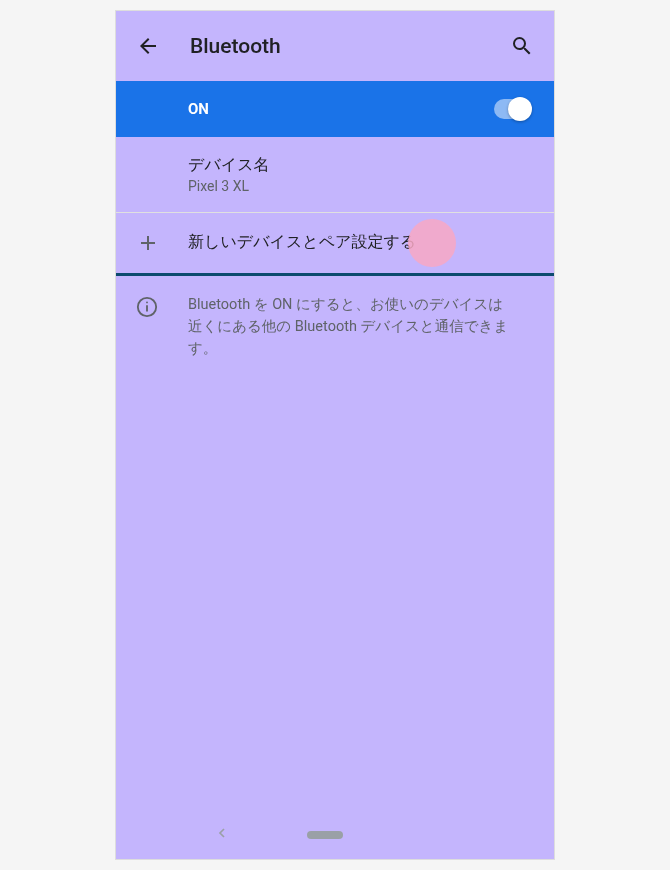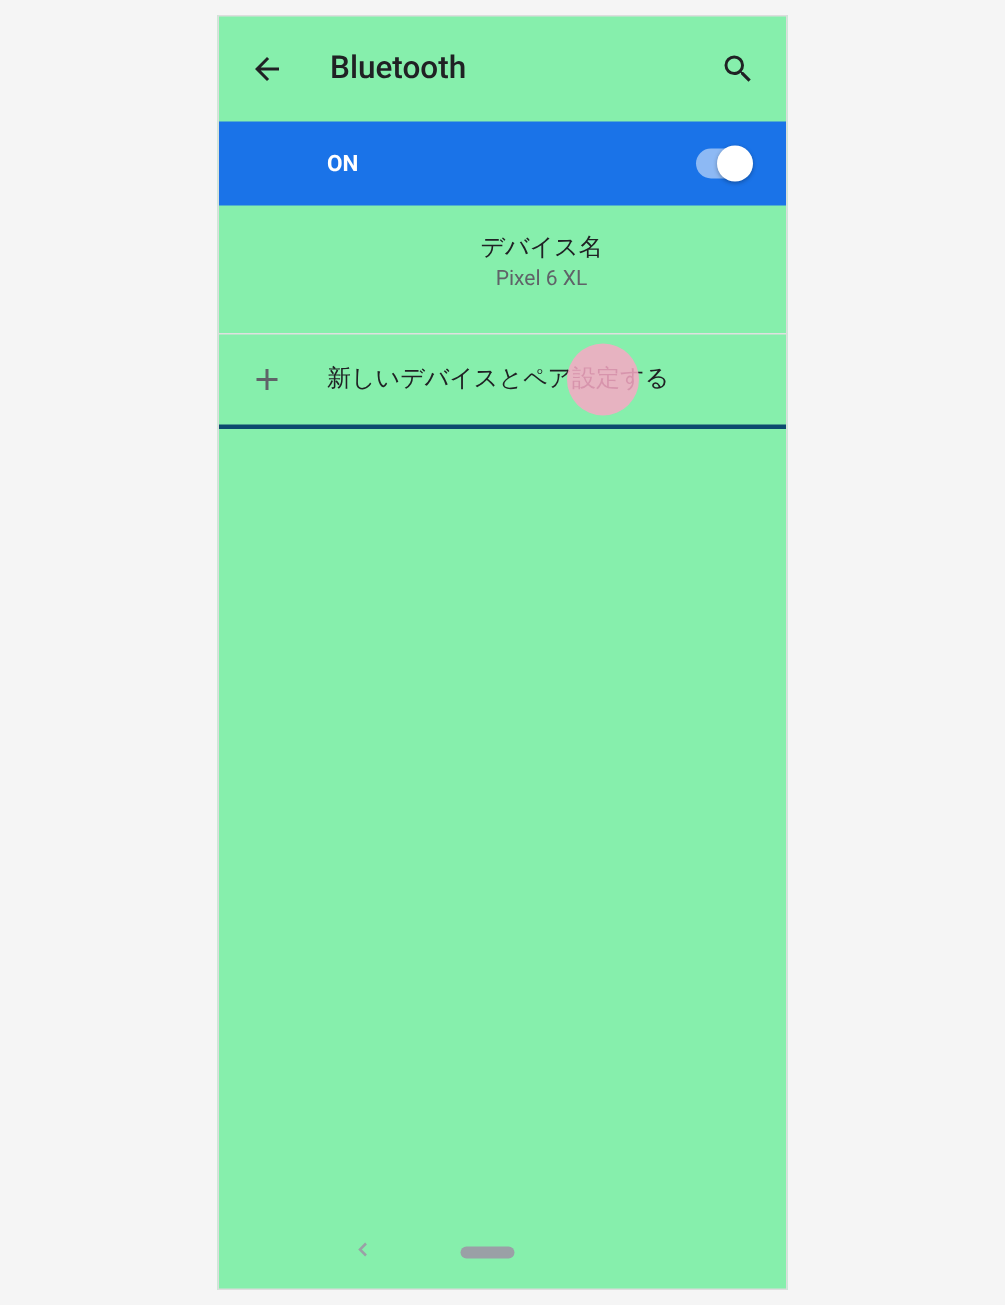--- a/index.html
+++ b/index.html
@@ -12,29 +12,28 @@
     body {
       display: flex;
       justify-content: center;
       align-items: flex-start;
       background: #f5f5f5;
       width: 670px;
       height: 870px;
     }
     
     .phone-frame {
-      width: 380px;
+      width: 440px;
       height: 850px;
-      background: #86efac;
+      background: #c4b5fd;
       border: 1px solid #ddd;
       margin-top: 10px;
       display: flex;
       flex-direction: column;
       position: relative;
-      text-align: center;
     }
     
     .header {
       display: flex;
       align-items: center;
       padding: 16px 20px;
       height: 70px;
     }
     
     .back-button {
@@ -94,21 +93,21 @@
       width: 24px;
       height: 24px;
       background: white;
       border-radius: 50%;
       box-shadow: 0 1px 3px rgba(0,0,0,0.3);
     }
     
     .list-item {
       display: flex;
       align-items: flex-start;
-      padding: 18px 20px 28px 72px;
+      padding: 18px 20px 18px 72px;
       border-bottom: 1px solid #e0e0e0;
     }
     
     .list-item-content {
       flex: 1;
     }
     
     .item-title {
       font-size: 16px;
       color: #202124;
@@ -221,34 +220,44 @@
     <div class="toggle-switch">
       <div class="toggle-thumb"></div>
     </div>
   </div>
 
   <div class="content-area">
 
     <div class="list-item">
       <div class="list-item-content">
         <div class="item-title">デバイス名</div>
-        <div class="item-subtitle">Pixel 6 XL</div>
+        <div class="item-subtitle">Pixel 3 XL</div>
       </div>
     </div>
 
     <div class="list-item-iconed">
       <div class="icon-slot">
         <svg width="24" height="24" viewBox="0 0 24 24" fill="#5f6368">
           <path d="M19 13h-6v6h-2v-6H5v-2h6V5h2v6h6v2z"></path>
         </svg>
       </div>
       <div class="item-title">新しいデバイスとペア設定する</div>
       <div class="pink-circle"></div>
     </div>
 
+    <div class="info-row">
+      <div class="icon-slot">
+        <svg width="22" height="22" viewBox="0 0 24 24" fill="none" stroke="#5f6368" stroke-width="2">
+          <circle cx="12" cy="12" r="10"></circle>
+          <line x1="12" y1="10" x2="12" y2="17"></line>
+          <circle cx="12" cy="7" r="1" fill="#5f6368" stroke="none"></circle>
+        </svg>
+      </div>
+      <div class="info-text">Bluetooth を ON にすると、お使いのデバイスは近くにある他の Bluetooth デバイスと通信できます。</div>
+    </div>
 
   </div>
 
   <div class="nav-bar">
     <div class="nav-back">
       <svg width="16" height="16" viewBox="0 0 24 24" fill="none" stroke="#9aa0a6" stroke-width="2.5">
         <polyline points="15 18 9 12 15 6"></polyline>
       </svg>
     </div>
     <div class="nav-home"></div>

